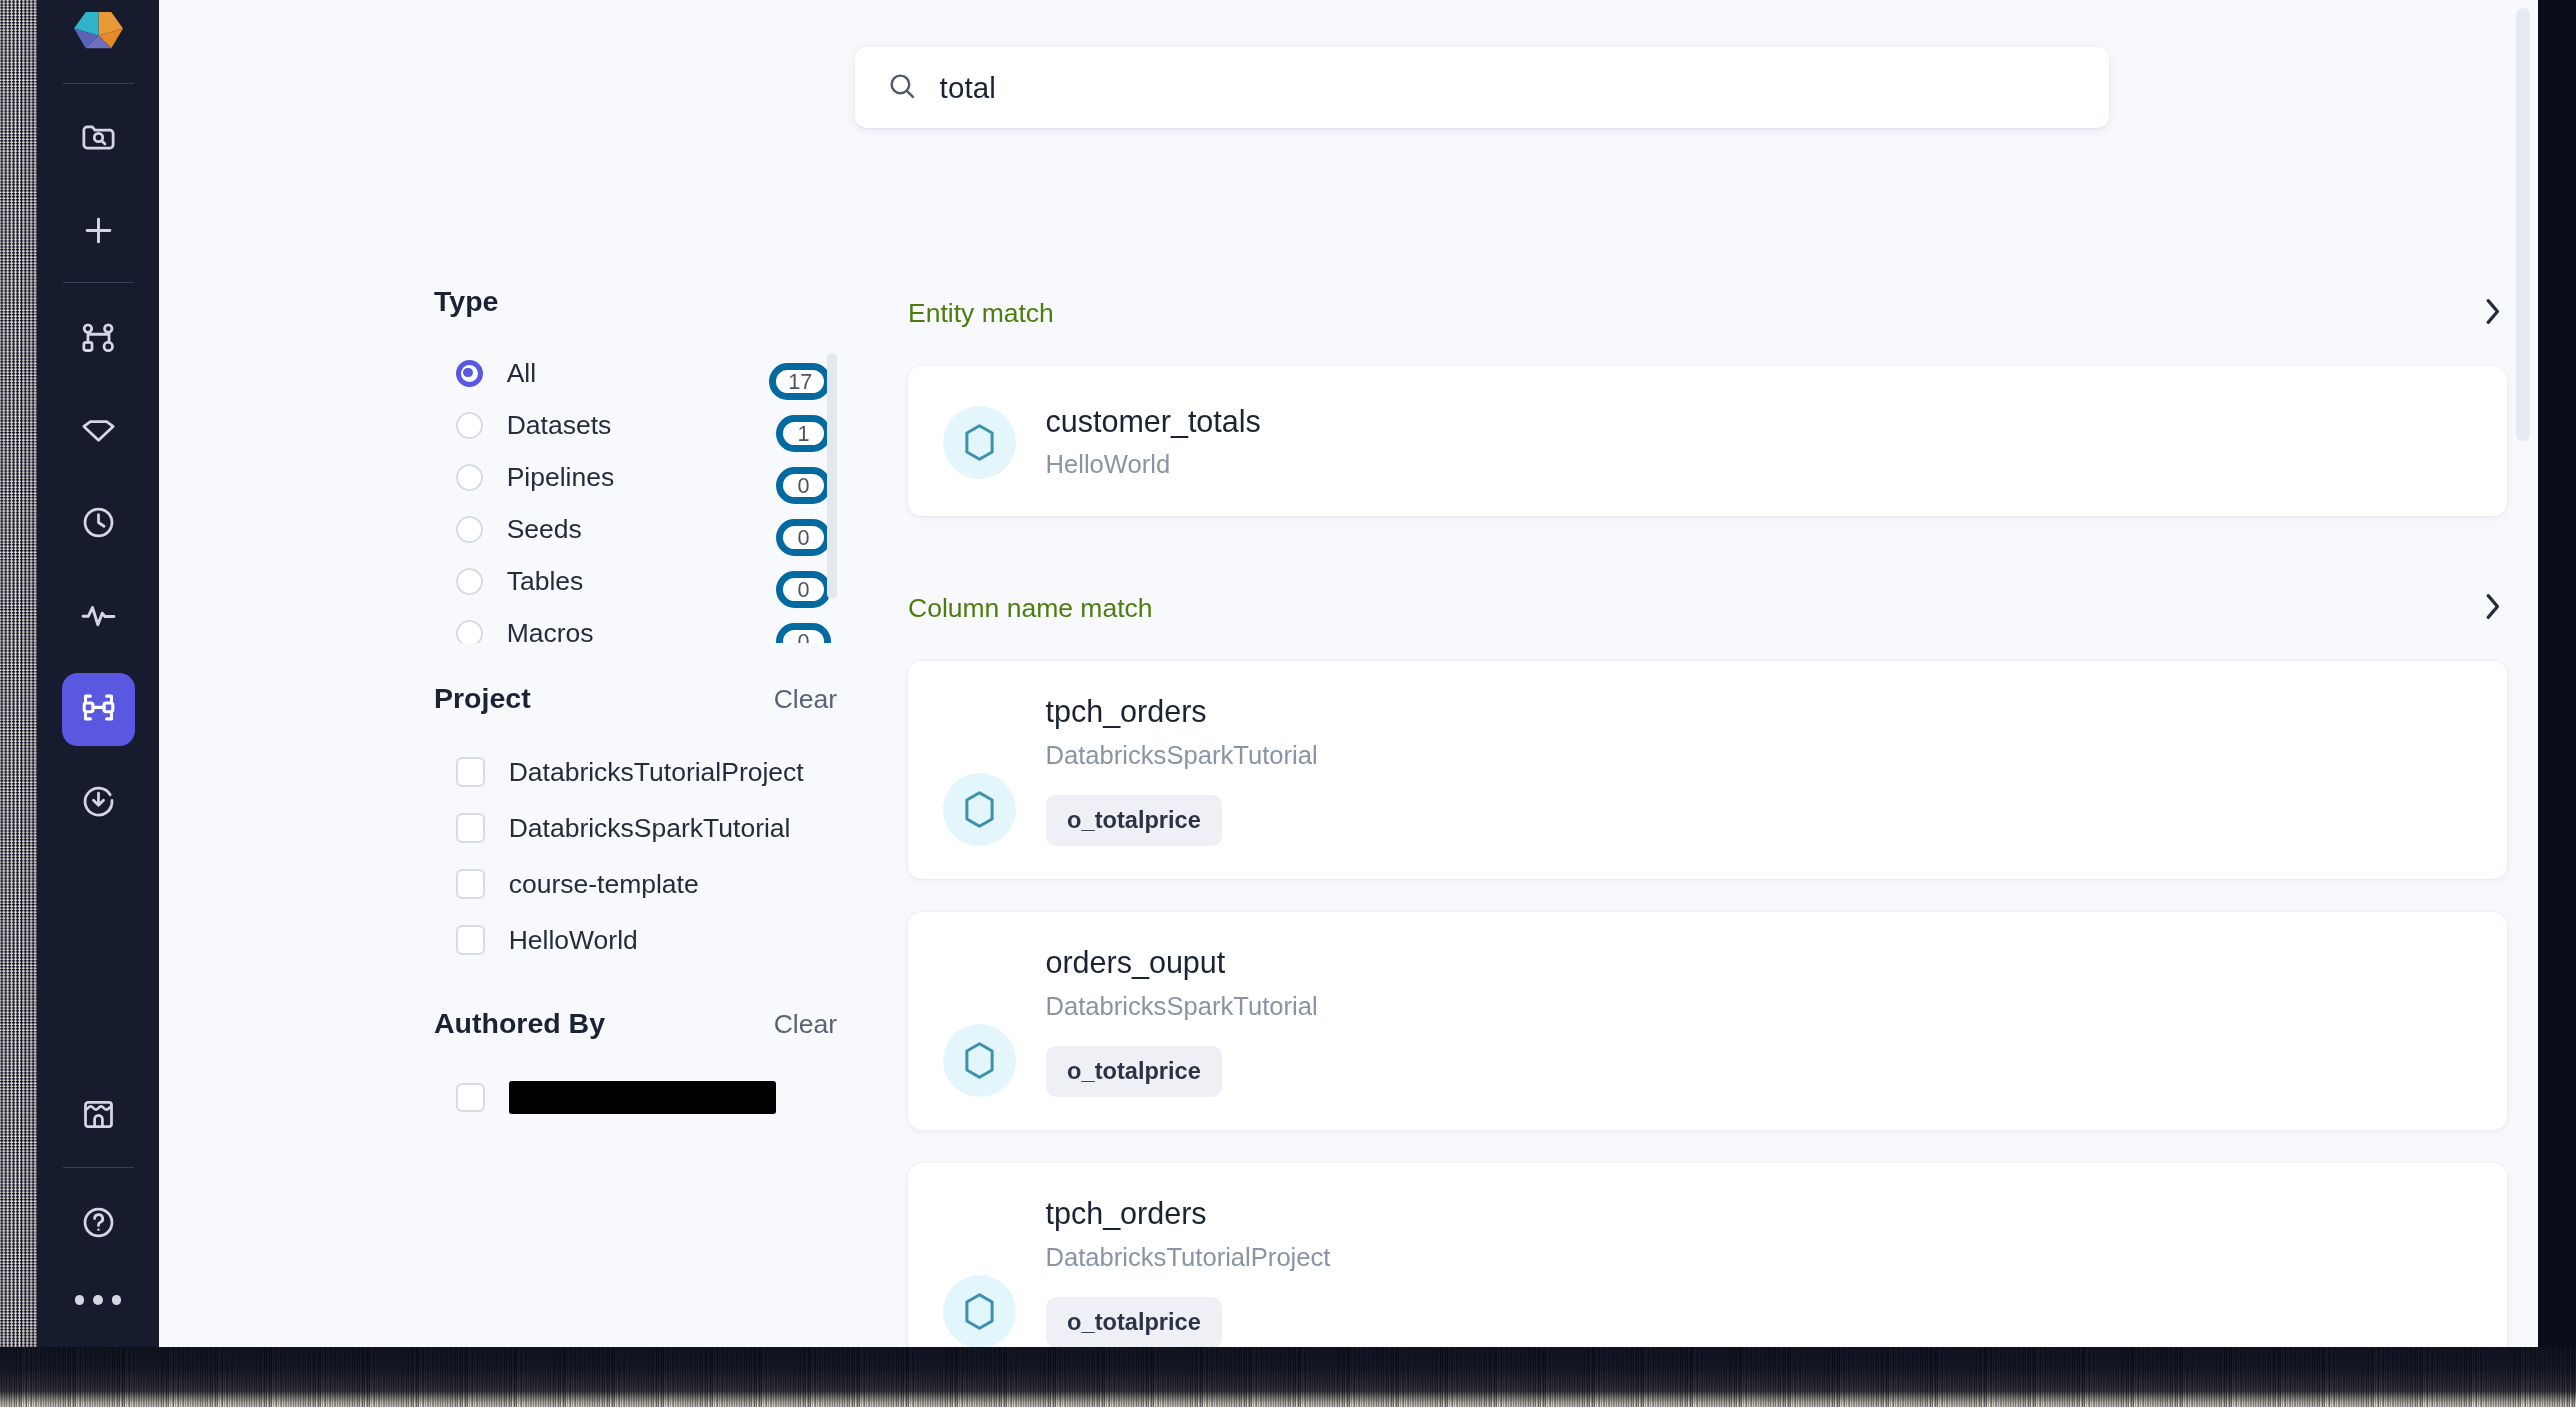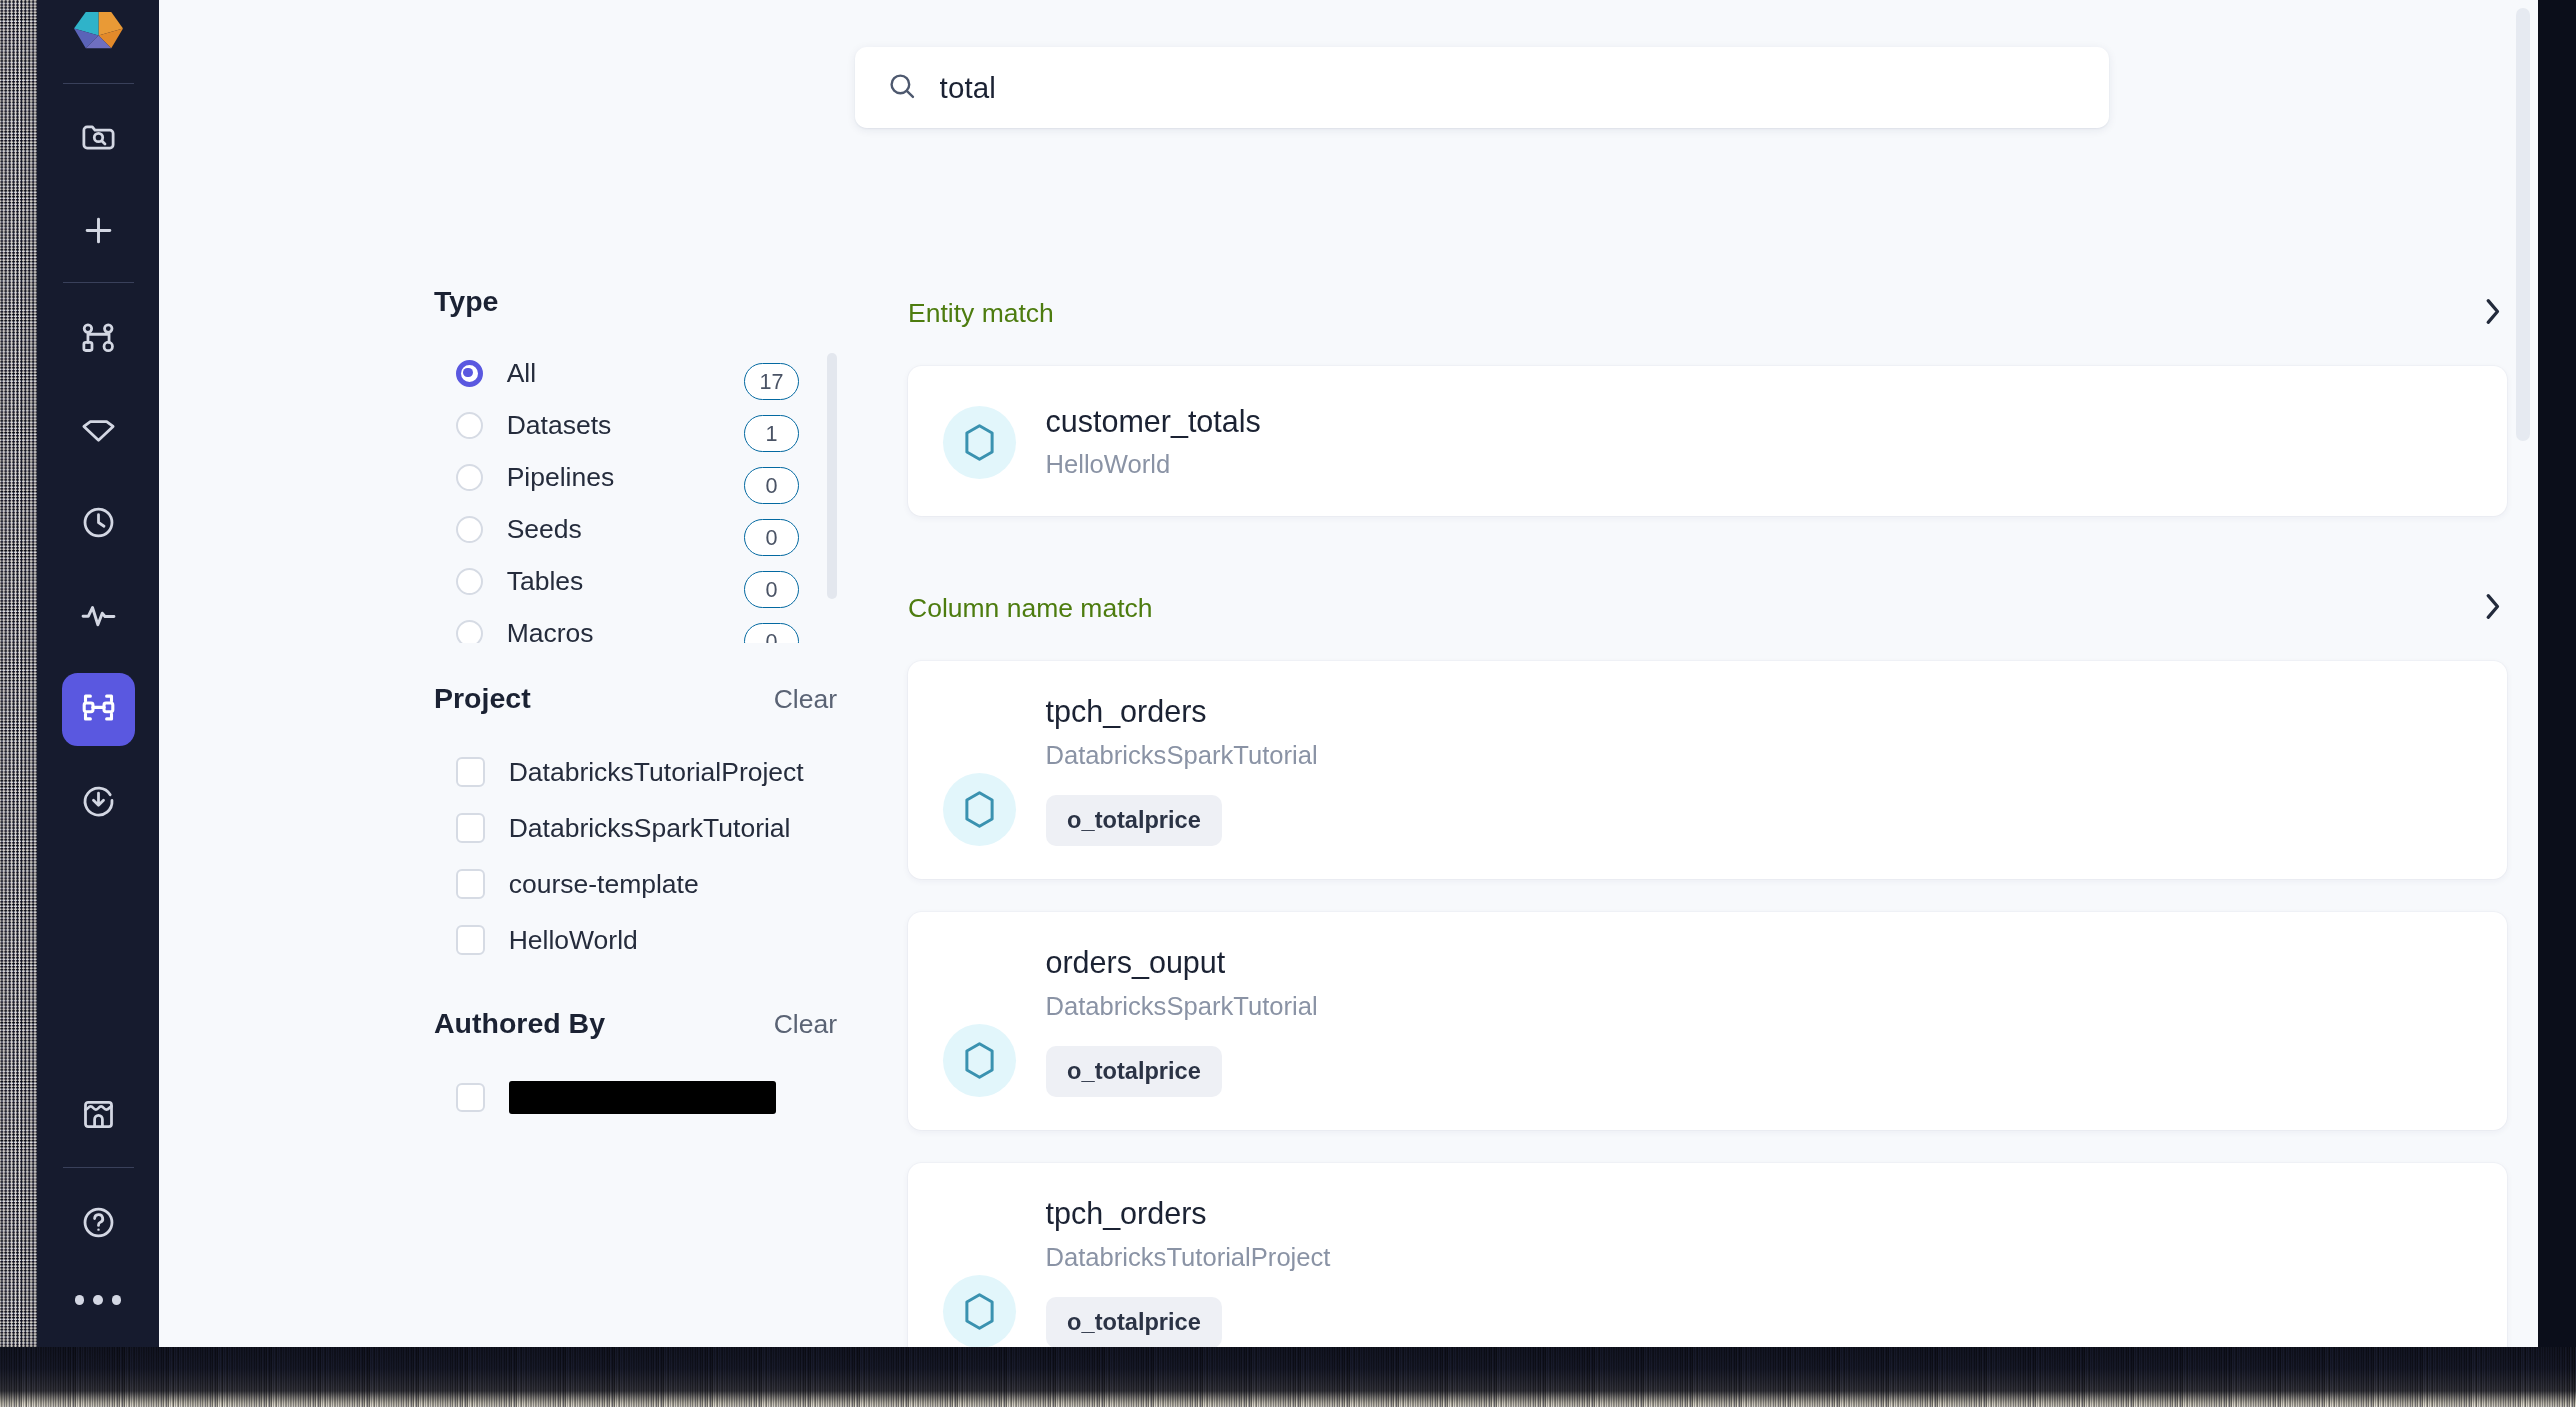--- a/index.html
+++ b/index.html
@@ -132,21 +132,21 @@
     font-size: 28.5px; font-weight: bold; color: #1b2233;
     margin-bottom: 29.5px;
   }
   .facet-clear {
     font-size: 26.5px; font-weight: normal; color: #5a6374; cursor: pointer;
   }
   .type-list {
     position: relative;
     height: 295px;
     overflow: hidden;
-    padding-right: 38px;
+    padding-right: 6px;
   }
   .frow {
     display: flex; align-items: center;
     height: 52px;
     cursor: pointer;
   }
   .radio {
     width: 27.5px; height: 27.5px; border-radius: 50%;
     border: 2px solid #d6dbe4; background: #fff;
     flex: 0 0 27.5px; margin-left: 21.6px;
@@ -162,21 +162,21 @@
     width: 9.8px; height: 9.8px; border-radius: 50%;
     background: #5a58e0;
   }
   .frow .lbl {
     margin-left: 23.6px;
     font-size: 26.5px; color: #252c3c;
     flex: 1 1 auto;
   }
   .cnt {
     min-width: 55px; height: 37px;
-    border: 1px solid #0369a1; border-radius: 18.7px;
+    border: 7px solid #0369a1; border-radius: 18.7px;
     background: #fff;
     display: flex; align-items: center; justify-content: center;
     font-size: 21.6px; color: #4a5365;
     padding: 0 11.8px;
     margin-top: 16px;
   }
   .type-scroll {
     position: absolute;
     right: 0; top: 5.9px;
     width: 9.8px; height: 246px;

